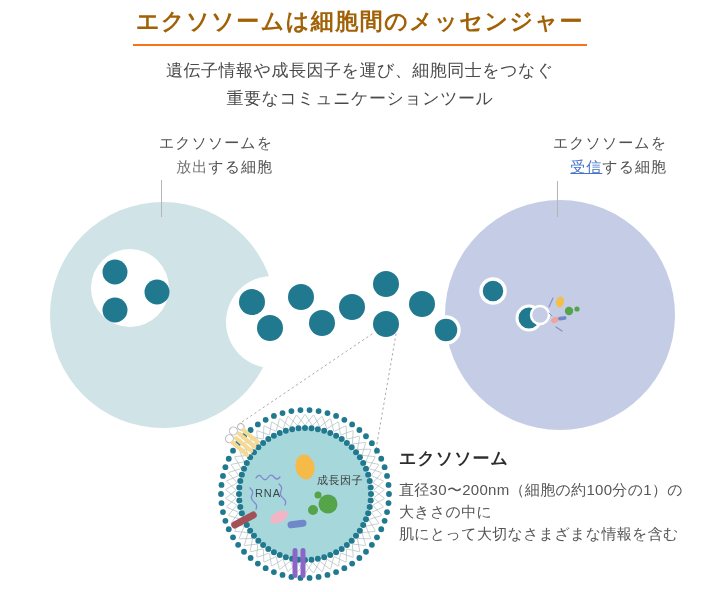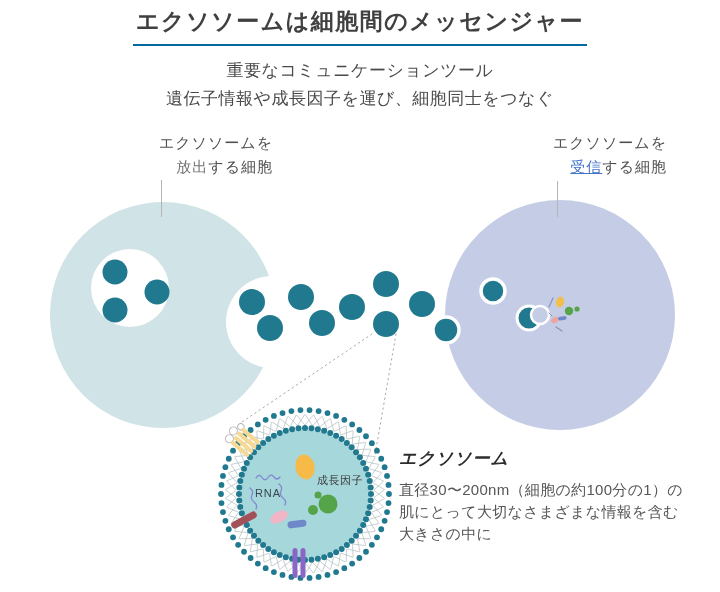--- a/index.html
+++ b/index.html
@@ -2,55 +2,55 @@
 <html lang="ja"><head>
 <meta charset="utf-8">
 <style>
   html,body{margin:0;padding:0;background:#fff;}
   .page{position:relative;width:720px;height:592px;background:#fff;overflow:hidden;
         font-family:"Liberation Sans","DejaVu Sans",sans-serif;}
 
   
   .title-wrap{position:absolute;top:6px;left:0;width:720px;text-align:center;z-index:3;}
   .title-text{display:inline-block;font-family:"Liberation Serif","DejaVu Serif",serif;
-              font-size:23px;font-weight:600;letter-spacing:1.5px;color:#404040;
-              padding:0 3px 7px 3px;border-bottom:2px solid #0369a1;}
+              font-size:23px;font-weight:600;letter-spacing:1.5px;color:#a16207;
+              padding:0 3px 7px 3px;border-bottom:2px solid #f97316;}
   .subtitle{position:absolute;top:57px;left:0;width:720px;text-align:center;z-index:3;
             font-size:17px;line-height:28px;color:#4a4a4a;letter-spacing:0.5px;}
 
   
   .cell-label{position:absolute;width:220px;text-align:right;z-index:3;
               font-size:15px;line-height:24px;color:#4f4f4f;letter-spacing:1px;}
   .cell-label.left{left:53px;top:131px;}
   .cell-label.right{left:447px;top:131px;}
   .hl-teal{color:#737373;}
   .hl-blue{color:#4273c9;text-decoration:underline;}
   .connector{position:absolute;width:1px;background:#b5b5b5;z-index:2;}
   .connector.left{left:161px;top:180px;height:37px;}
   .connector.right{left:557px;top:181px;height:36px;}
 
   
   .caption{position:absolute;left:399px;top:447px;width:315px;z-index:3;}
-  .caption h2{margin:0 0 9px 0;font-size:17px;font-weight:bold;color:#2d2d2d;letter-spacing:1px;font-style:italic;}
+  .caption h2{margin:0 0 9px 0;font-size:17px;font-weight:bold;color:#2d2d2d;letter-spacing:1px;}
   .caption .line{font-size:15px;line-height:22px;color:#565656;letter-spacing:0.3px;white-space:nowrap;}
 
   svg.scene{position:absolute;left:0;top:0;z-index:1;}
 </style>
 </head>
 <body>
 
 <div class="page">
 
   <div class="title-wrap">
     <span class="title-text">エクソソームは細胞間のメッセンジャー</span>
   </div>
 
   <div class="subtitle">
+    <div>遺伝子情報や成長因子を運び、細胞同士をつなぐ</div>
     <div>重要なコミュニケーションツール</div>
-    <div>遺伝子情報や成長因子を運び、細胞同士をつなぐ</div>
   </div>
 
   <div class="cell-label left">
     <div>エクソソームを</div>
     <div><span class="hl-teal">放出</span><span>する細胞</span></div>
   </div>
   <div class="cell-label right">
     <div>エクソソームを</div>
     <div><span class="hl-blue">受信</span><span>する細胞</span></div>
   </div>
@@ -383,17 +383,17 @@
       <rect x="287.5" y="520.5" width="19" height="7" rx="3.5" fill="#6e88ca" transform="rotate(-7 297 524)"></rect>
 
       <text x="268" y="497" text-anchor="middle" font-size="11" letter-spacing="1" fill="#35474d">RNA</text>
       <text x="317" y="484" font-size="11" letter-spacing="0.5" fill="#3a3a3a">成長因子</text>
     </g>
   </svg>
 
   <div class="caption">
     <h2>エクソソーム</h2>
     <div class="line">直径30〜200nm（細胞の約100分の1）の</div>
+    <div class="line">大きさの中に</div>
     <div class="line">肌にとって大切なさまざまな情報を含む</div>
-    <div class="line">大きさの中に</div>
   </div>
 
 </div>
 
 </body></html>

